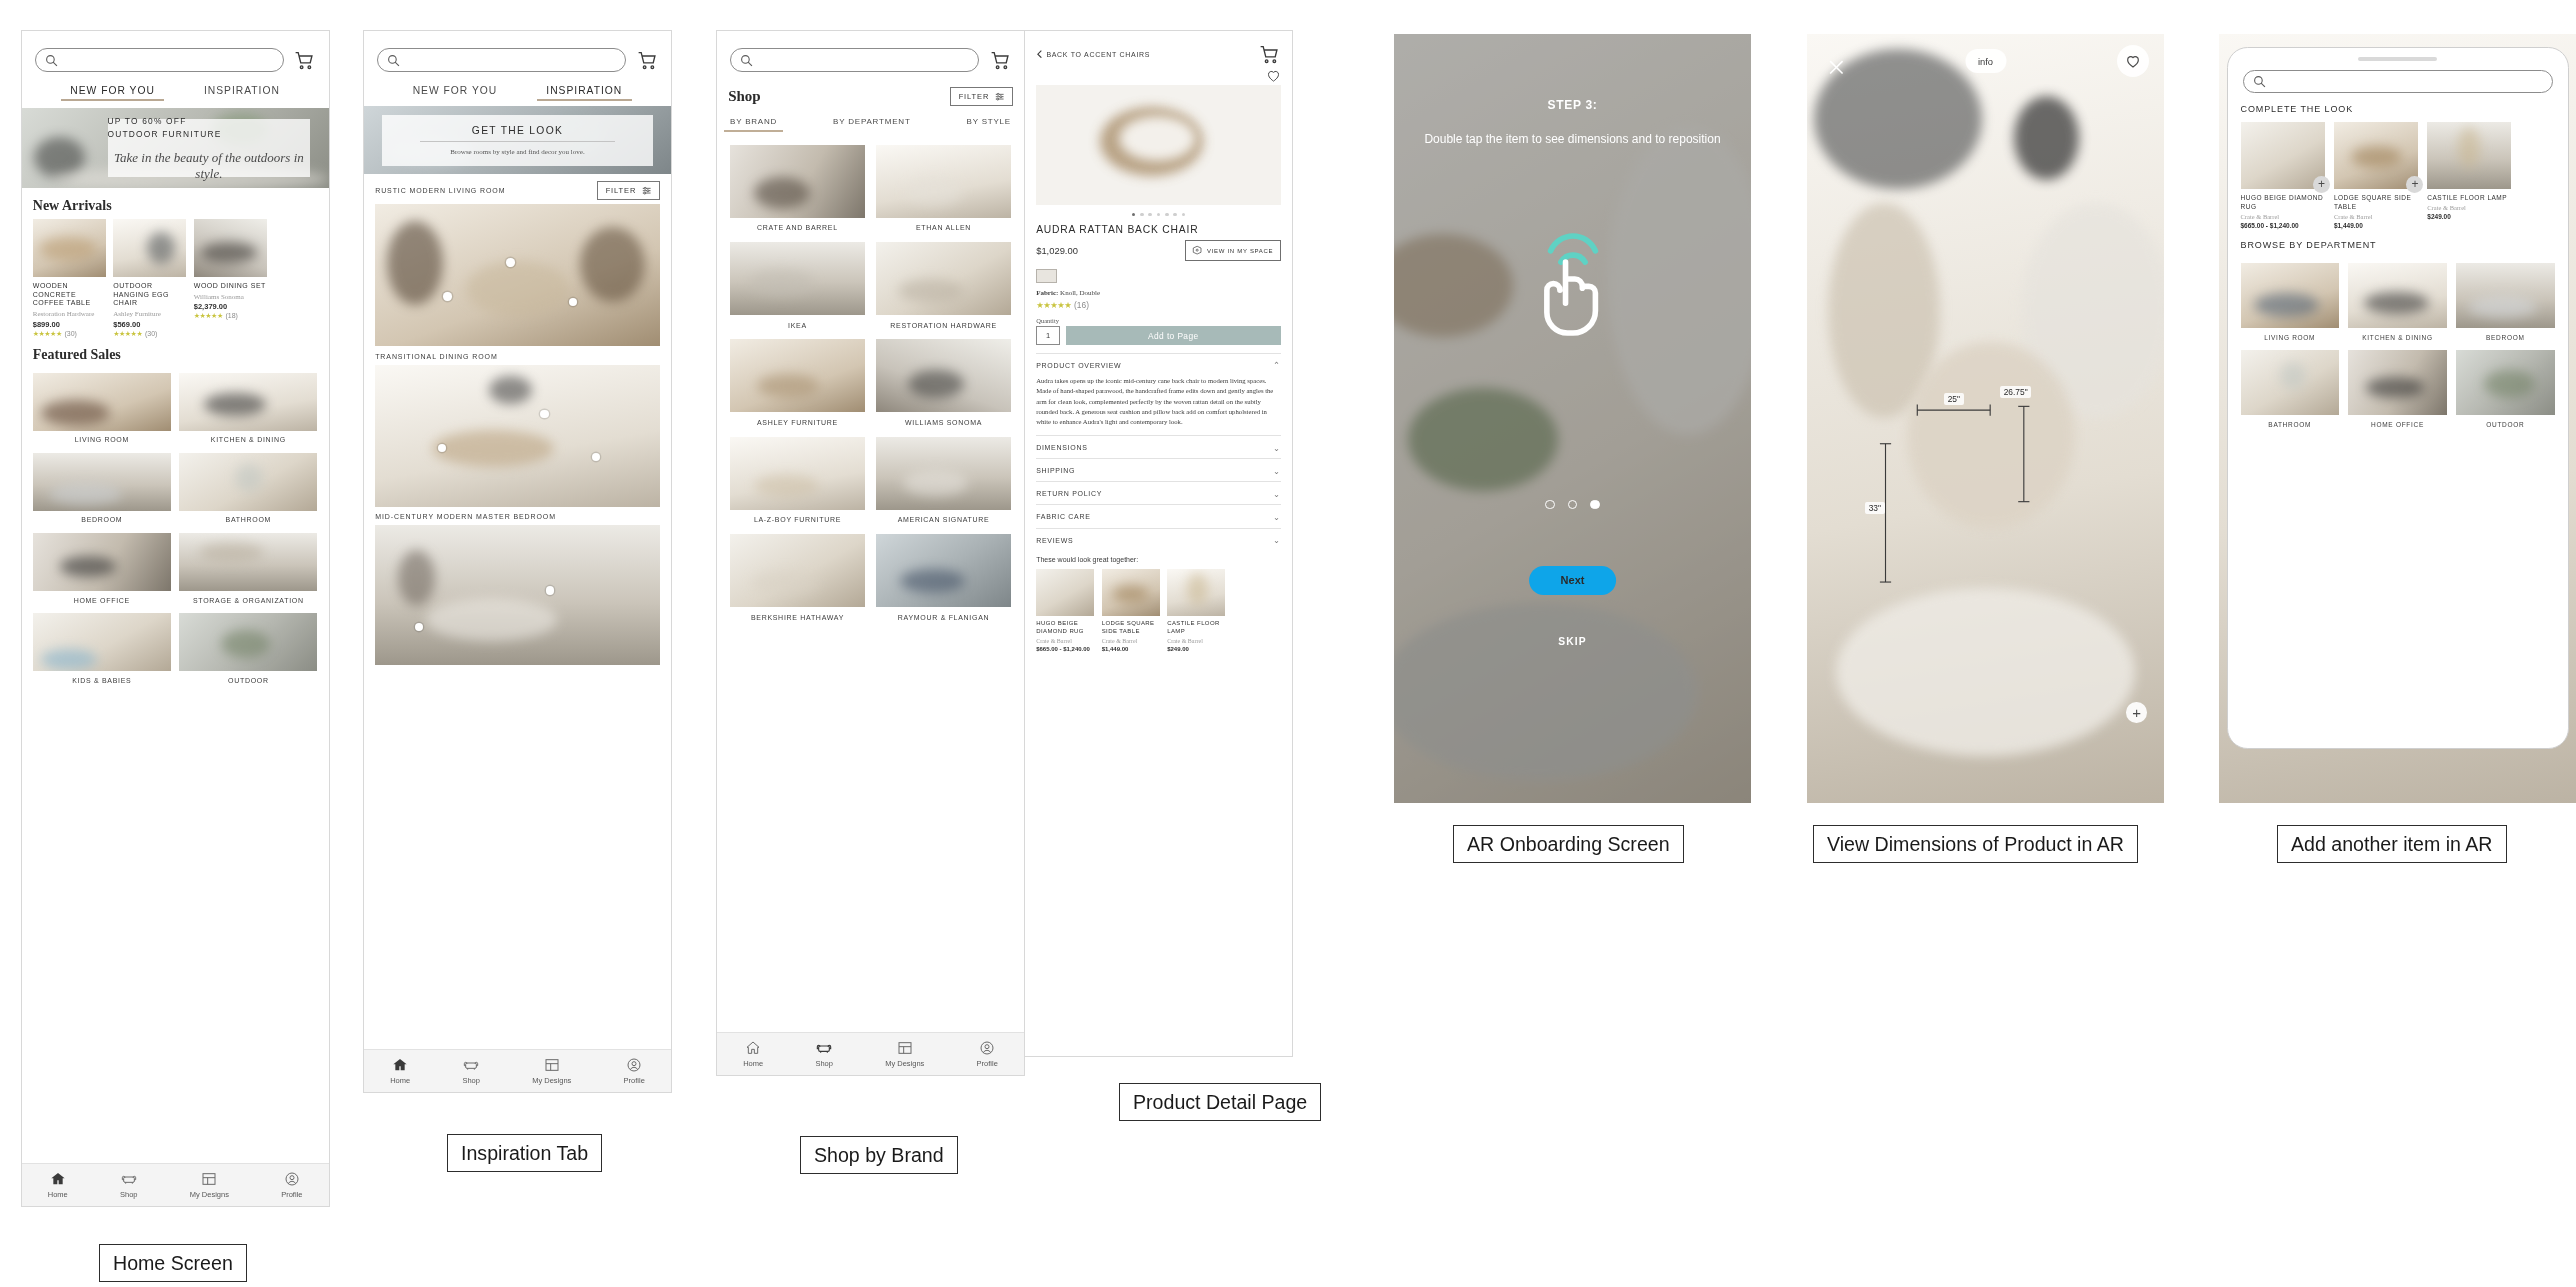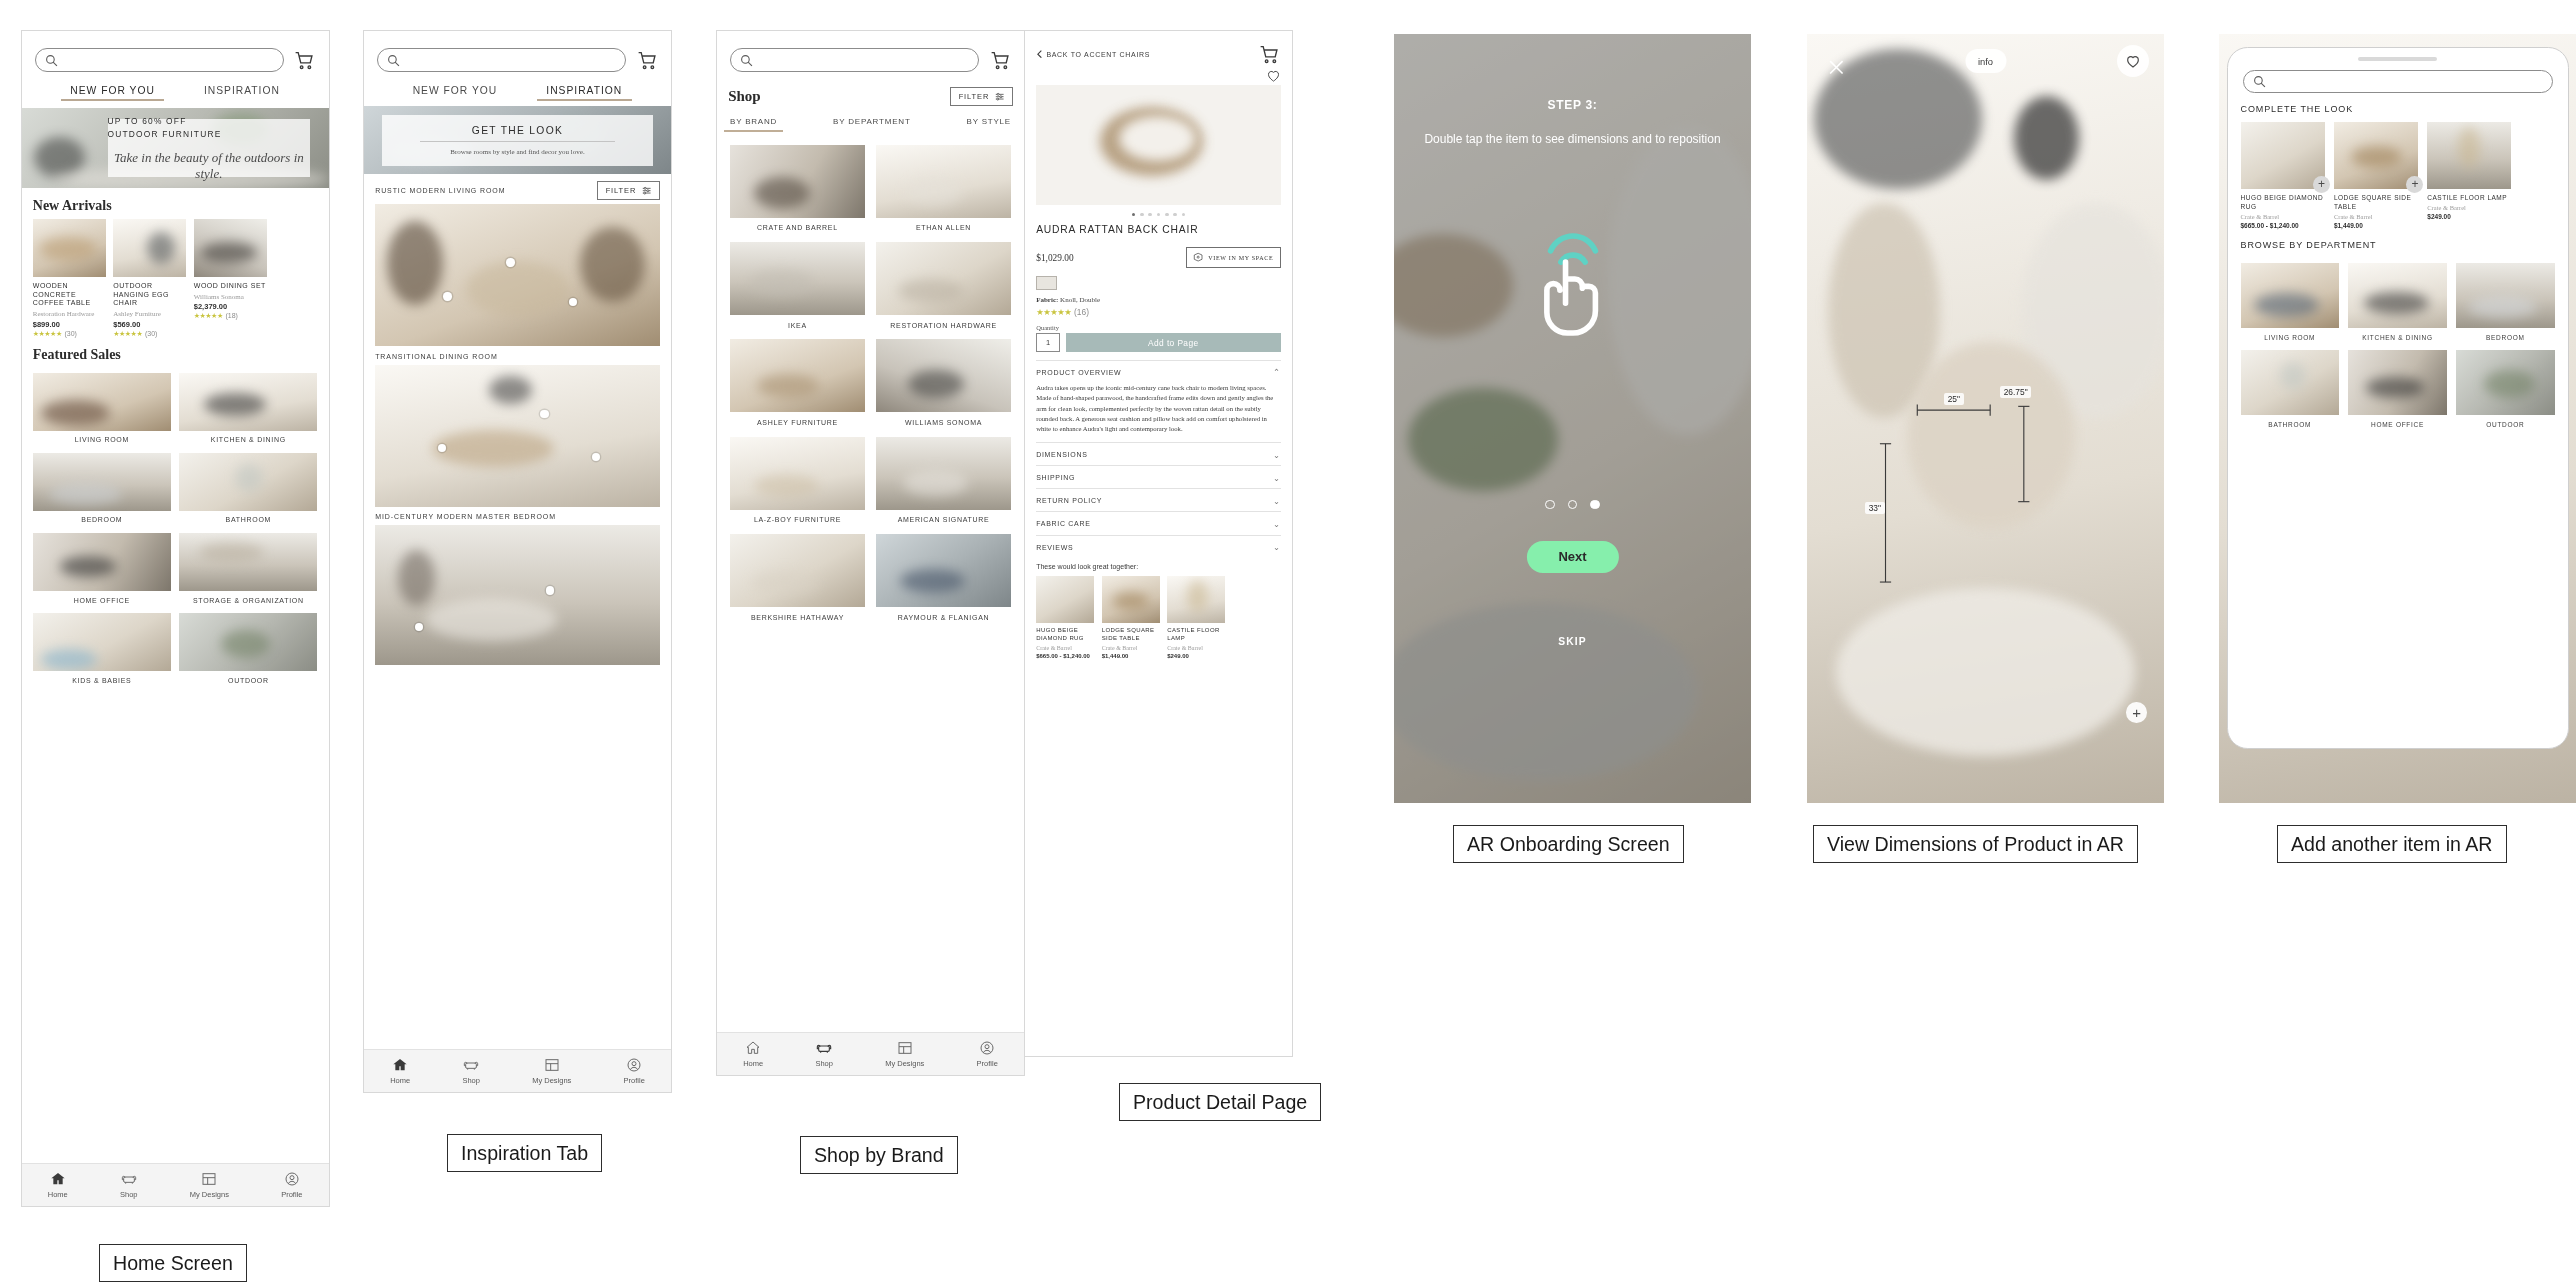--- a/index.html
+++ b/index.html
@@ -125,21 +125,21 @@
   
   .pdp-top { display: flex; align-items: center; justify-content: space-between; padding: 13px 11.2px 3.7px 11.2px; }
   .backlink { font-size: 7px; letter-spacing: 0.7px; color: #3a3a3a; display: flex; align-items: center; gap: 3.7px; }
   .heart-row { display: flex; justify-content: flex-end; padding: 0 11.2px; }
   .pdp-hero { height: 120px; margin: 1.9px 11.2px 0 11.2px; background: #efece7; position: relative; overflow: hidden; }
   .dots { display: flex; justify-content: center; gap: 4.7px; padding: 7.5px 0 3.7px 0; }
   .dots i { width: 3.7px; height: 3.7px; border-radius: 50%; background: #cfcfcf; display: block; }
   .dots i.on { background: #6f6f6f; }
   .pdp-body { padding: 0 11.2px; }
   .pdp-title { font-size: 10.3px; letter-spacing: 0.8px; color: #2b2b2b; margin-top: 3.7px; }
-  .pdp-pricerow { display: flex; align-items: center; justify-content: space-between; margin-top: 12px; font-family: Liberation Serif, serif; }
+  .pdp-pricerow { display: flex; align-items: center; justify-content: space-between; margin-top: 5px; }
   .pdp-price { font-size: 9.4px; color: #333; }
   .viewspace { border: 0.9px solid #6f6f6f; font-size: 6px; letter-spacing: 0.7px; padding: 4.7px 6.5px; display: flex; align-items: center; gap: 4.7px; color: #333; }
   .swatch { width: 20.6px; height: 14px; background: #e8e5df; border: 0.9px solid #b6b2ab; margin-top: 7.5px; }
   .fabric { font-family: "Liberation Serif", serif; font-size: 7px; color: #444; margin-top: 5.6px; }
   .fabric b { font-weight: bold; }
   .qty-label { font-family: "Liberation Serif", serif; font-size: 6.5px; color: #555; margin-top: 6.5px; }
   .qty-row { display: flex; gap: 5.6px; margin-top: 2.8px; align-items: stretch; }
   .qty-box { width: 24px; height: 18.7px; border: 0.9px solid #8a8a8a; display: flex; align-items: center; justify-content: center; font-size: 7.5px; }
   .addcart { flex: 1; height: 18.7px; background: #a7bab8; color: #fff; font-size: 8.4px; display: flex; align-items: center; justify-content: center; letter-spacing: 0.4px; }
   .acc { border-top: 0.9px solid #e2e2e2; display: flex; align-items: center; justify-content: space-between; padding: 6.5px 0 5.6px 0; font-size: 7px; letter-spacing: 0.7px; color: #3a3a3a; }
@@ -155,23 +155,23 @@
 
   
   .ar { position: absolute; overflow: hidden; }
   .ar .scrim { position: absolute; inset: 0; background: rgba(90,92,88,.45); }
   .ar-step { position: absolute; left: 0; right: 0; top: 64px; text-align: center; color: #fff; font-weight: bold; font-size: 12px; letter-spacing: 0.7px; }
   .ar-sub { position: absolute; left: 24px; right: 24px; top: 97px; text-align: center; color: #fff; font-size: 12px; line-height: 1.35; }
   .ar-dots { position: absolute; left: 0; right: 0; top: 466px; display: flex; justify-content: center; gap: 13px; }
   .ar-dots i { width: 9.4px; height: 9.4px; border-radius: 50%; border: 1.4px solid #fff; display: block; }
   .ar-dots i.on { background: #fff; }
   .ar-next {
-    position: absolute; left: 50%; transform: translateX(-50%); top: 507px;
-    background: #86efac; border-radius: 17px; padding: 8.4px 32px;
-    font-size: 13px; font-weight: bold; color: #2b2b2b;
+    position: absolute; left: 50%; transform: translateX(-50%); top: 532px;
+    background: #0ea5e9; border-radius: 17px; padding: 8.4px 32px;
+    font-size: 11px; font-weight: bold; color: #2b2b2b;
   }
   .ar-skip { position: absolute; left: 0; right: 0; top: 602px; text-align: center; color: #fff; font-size: 10.3px; letter-spacing: 1.1px; font-weight: bold; }
 
   .circle-btn {
     width: 32px; height: 32px; border-radius: 50%;
     background: rgba(255,255,255,.92);
     display: flex; align-items: center; justify-content: center;
   }
   .dim-badge {
     position: absolute; background: rgba(255,255,255,.85);

